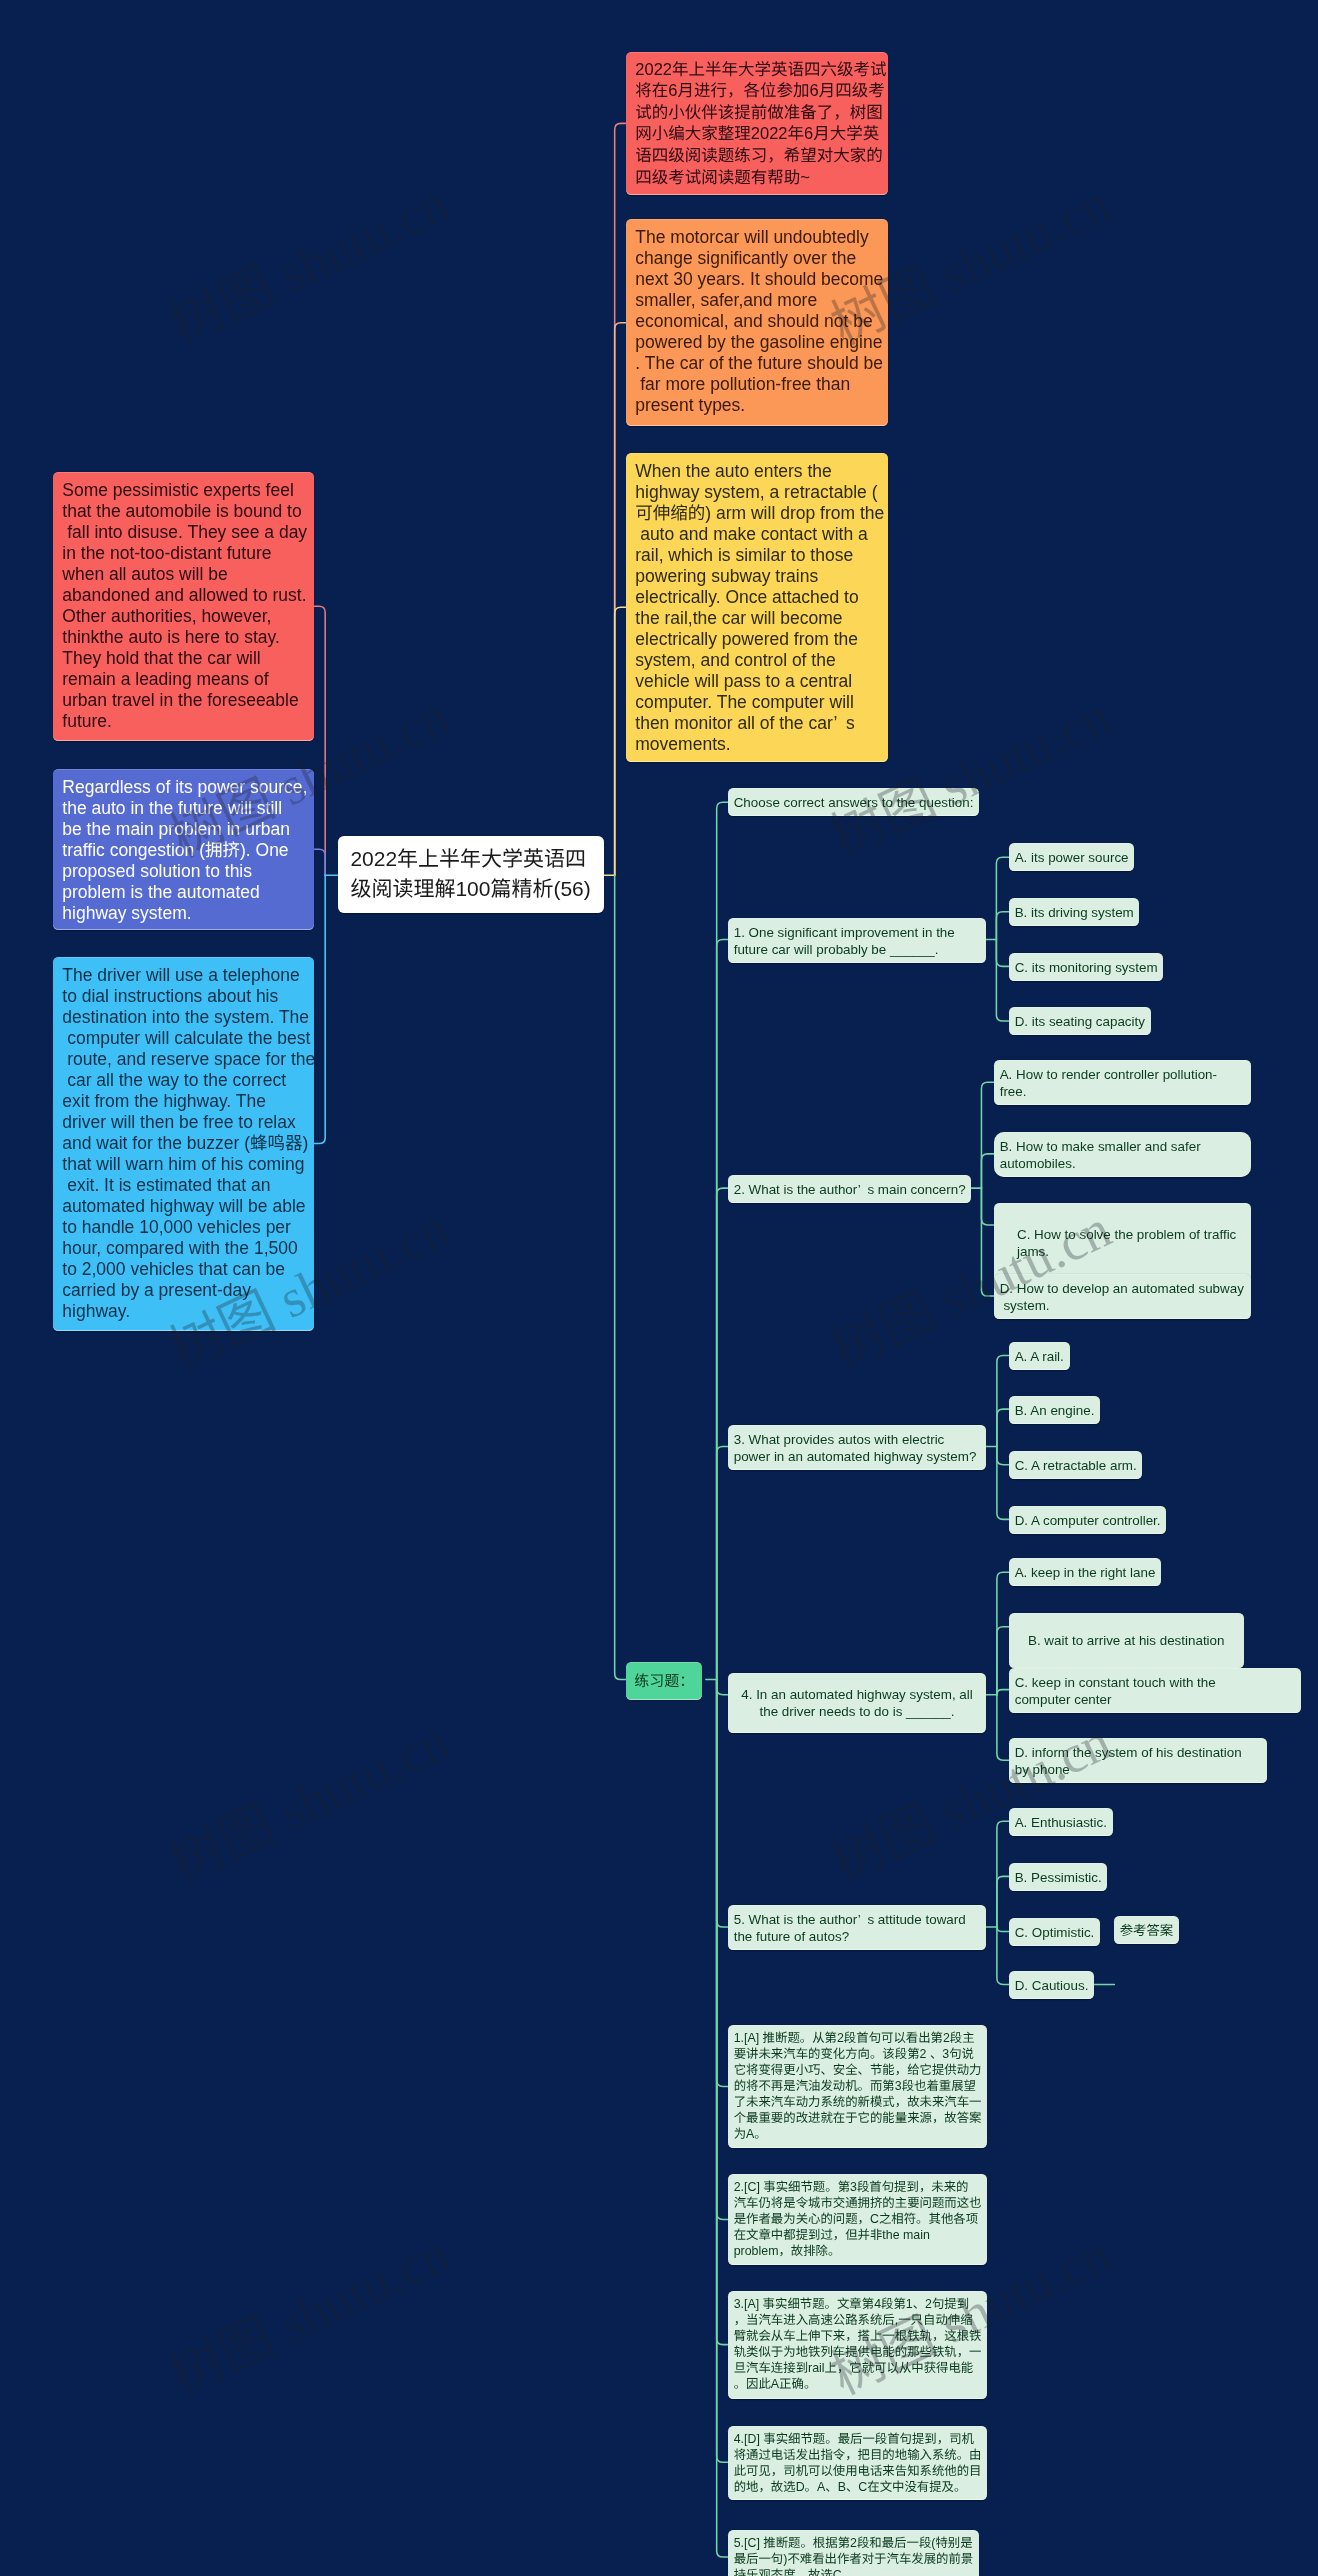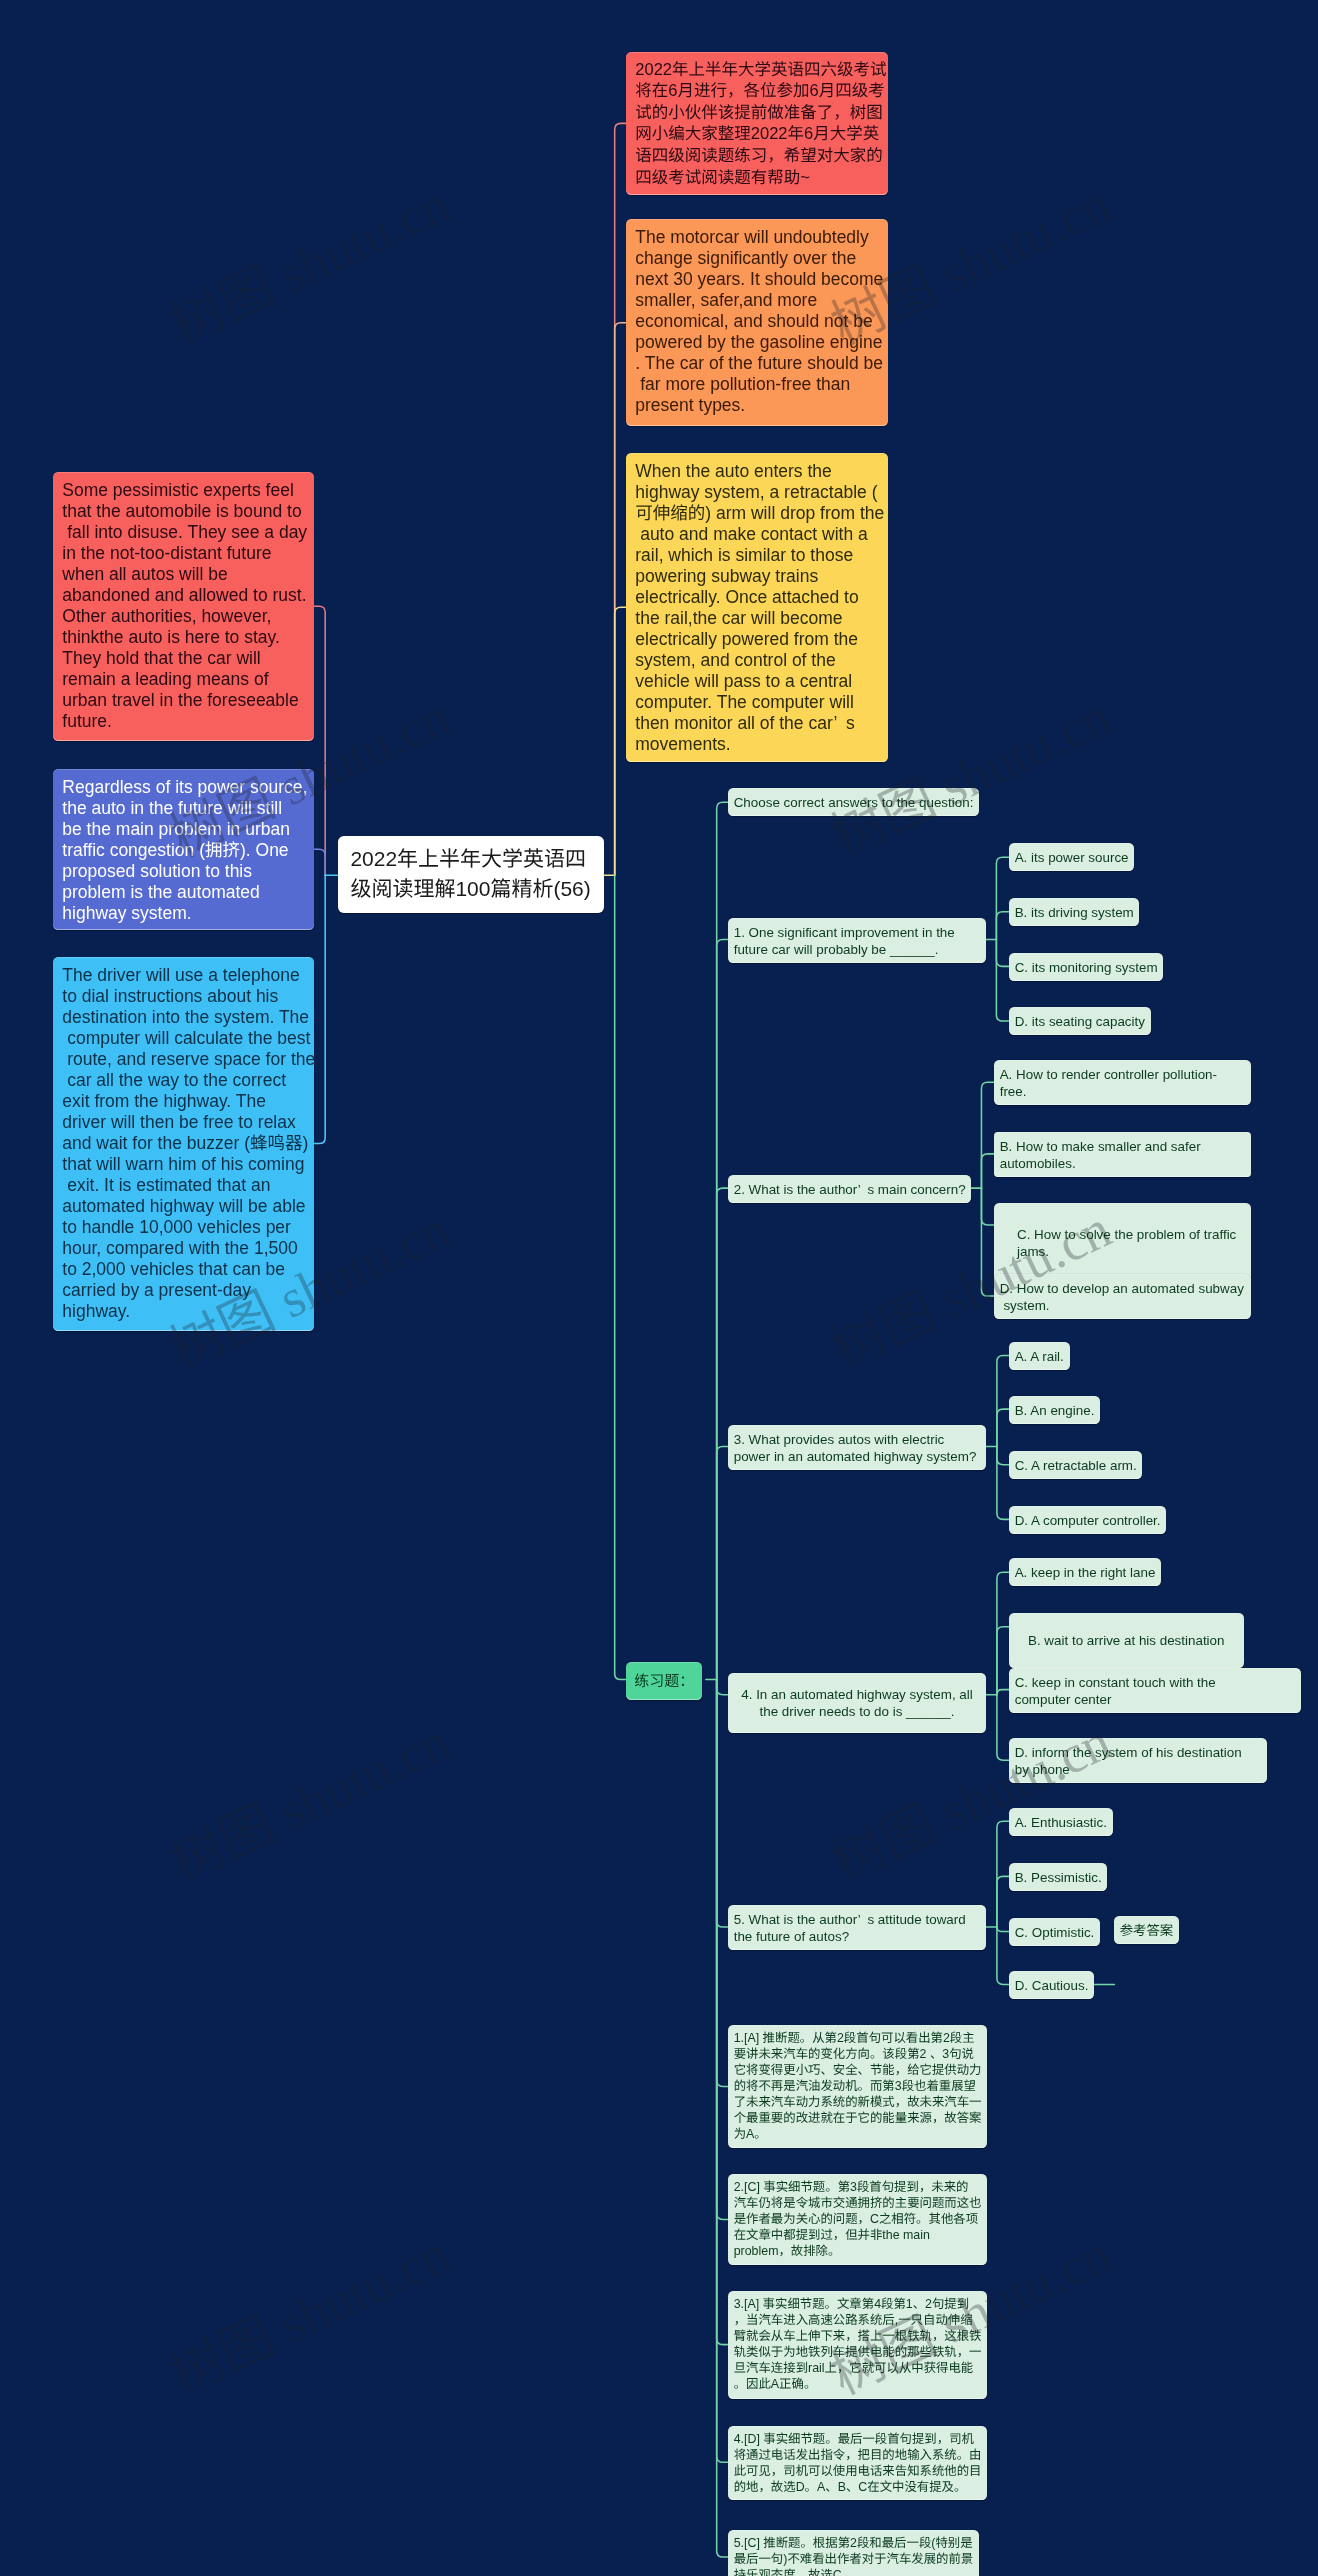--- a/index.html
+++ b/index.html
@@ -152,21 +152,21 @@
     <div class="node" style="left: 728px; top: 1673px; width: 258px; min-height: 44px; background: rgb(218, 238, 225); color: rgb(11, 59, 30); font-size: 13.4px; line-height: 17px; border-radius: 5.2px; text-align: center; padding: 13px;">4. In an automated highway system, all
 the driver needs to do is ______.</div>
     <div class="node" style="left: 728px; top: 1905px; width: 258px; min-height: 44px; background: rgb(218, 238, 225); color: rgb(11, 59, 30); font-size: 13.4px; line-height: 17px; border-radius: 5.2px; text-align: left; padding: 5.7px;">5. What is the author’ s attitude toward
 the future of autos?</div>
     <div class="node" style="left: 1009px; top: 843px; width: max-content; min-height: 28px; background: rgb(218, 238, 225); color: rgb(11, 59, 30); font-size: 13.4px; line-height: 17px; border-radius: 5.2px; text-align: left; padding: 5.7px;">A. its power source</div>
     <div class="node" style="left: 1009px; top: 898px; width: max-content; min-height: 28px; background: rgb(218, 238, 225); color: rgb(11, 59, 30); font-size: 13.4px; line-height: 17px; border-radius: 5.2px; text-align: left; padding: 5.7px;">B. its driving system</div>
     <div class="node" style="left: 1009px; top: 953px; width: max-content; min-height: 28px; background: rgb(218, 238, 225); color: rgb(11, 59, 30); font-size: 13.4px; line-height: 17px; border-radius: 5.2px; text-align: left; padding: 5.7px;">C. its monitoring system</div>
     <div class="node" style="left: 1009px; top: 1007px; width: max-content; min-height: 28px; background: rgb(218, 238, 225); color: rgb(11, 59, 30); font-size: 13.4px; line-height: 17px; border-radius: 5.2px; text-align: left; padding: 5.7px;">D. its seating capacity</div>
     <div class="node" style="left: 994px; top: 1060px; width: 257px; min-height: 44px; background: rgb(218, 238, 225); color: rgb(11, 59, 30); font-size: 13.4px; line-height: 17px; border-radius: 5.2px; text-align: left; padding: 5.7px;">A. How to render controller pollution-
 free.</div>
-    <div class="node" style="left: 994px; top: 1132px; width: 257px; min-height: 44px; background: rgb(218, 238, 225); color: rgb(11, 59, 30); font-size: 13.4px; line-height: 17px; border-radius: 4px; text-align: left; padding: 5.7px;">B. How to make smaller and safer
+    <div class="node" style="left: 994px; top: 1132px; width: 257px; min-height: 44px; background: rgb(218, 238, 225); color: rgb(11, 59, 30); font-size: 13.4px; line-height: 17px; border-radius: 10px; text-align: left; padding: 5.7px;">B. How to make smaller and safer
 automobiles.</div>
     <div class="node" style="left: 994px; top: 1203px; width: 257px; min-height: 44px; background: rgb(218, 238, 225); color: rgb(11, 59, 30); font-size: 13.4px; line-height: 17px; border-radius: 5.2px; text-align: left; padding: 23px;">C. How to solve the problem of traffic
 jams.</div>
     <div class="node" style="left: 994px; top: 1274px; width: 257px; min-height: 44px; background: rgb(218, 238, 225); color: rgb(11, 59, 30); font-size: 13.4px; line-height: 17px; border-radius: 5.2px; text-align: left; padding: 5.7px;">D. How to develop an automated subway
  system.</div>
     <div class="node" style="left: 1009px; top: 1342px; width: max-content; min-height: 27px; background: rgb(218, 238, 225); color: rgb(11, 59, 30); font-size: 13.4px; line-height: 17px; border-radius: 5.2px; text-align: left; padding: 5.7px;">A. A rail.</div>
     <div class="node" style="left: 1009px; top: 1396px; width: max-content; min-height: 27px; background: rgb(218, 238, 225); color: rgb(11, 59, 30); font-size: 13.4px; line-height: 17px; border-radius: 5.2px; text-align: left; padding: 5.7px;">B. An engine.</div>
     <div class="node" style="left: 1009px; top: 1451px; width: max-content; min-height: 27px; background: rgb(218, 238, 225); color: rgb(11, 59, 30); font-size: 13.4px; line-height: 17px; border-radius: 5.2px; text-align: left; padding: 5.7px;">C. A retractable arm.</div>
     <div class="node" style="left: 1009px; top: 1506px; width: max-content; min-height: 27px; background: rgb(218, 238, 225); color: rgb(11, 59, 30); font-size: 13.4px; line-height: 17px; border-radius: 5.2px; text-align: left; padding: 5.7px;">D. A computer controller.</div>
     <div class="node" style="left: 1009px; top: 1558px; width: max-content; min-height: 28px; background: rgb(218, 238, 225); color: rgb(11, 59, 30); font-size: 13.4px; line-height: 17px; border-radius: 5.2px; text-align: left; padding: 5.7px;">A. keep in the right lane</div>

